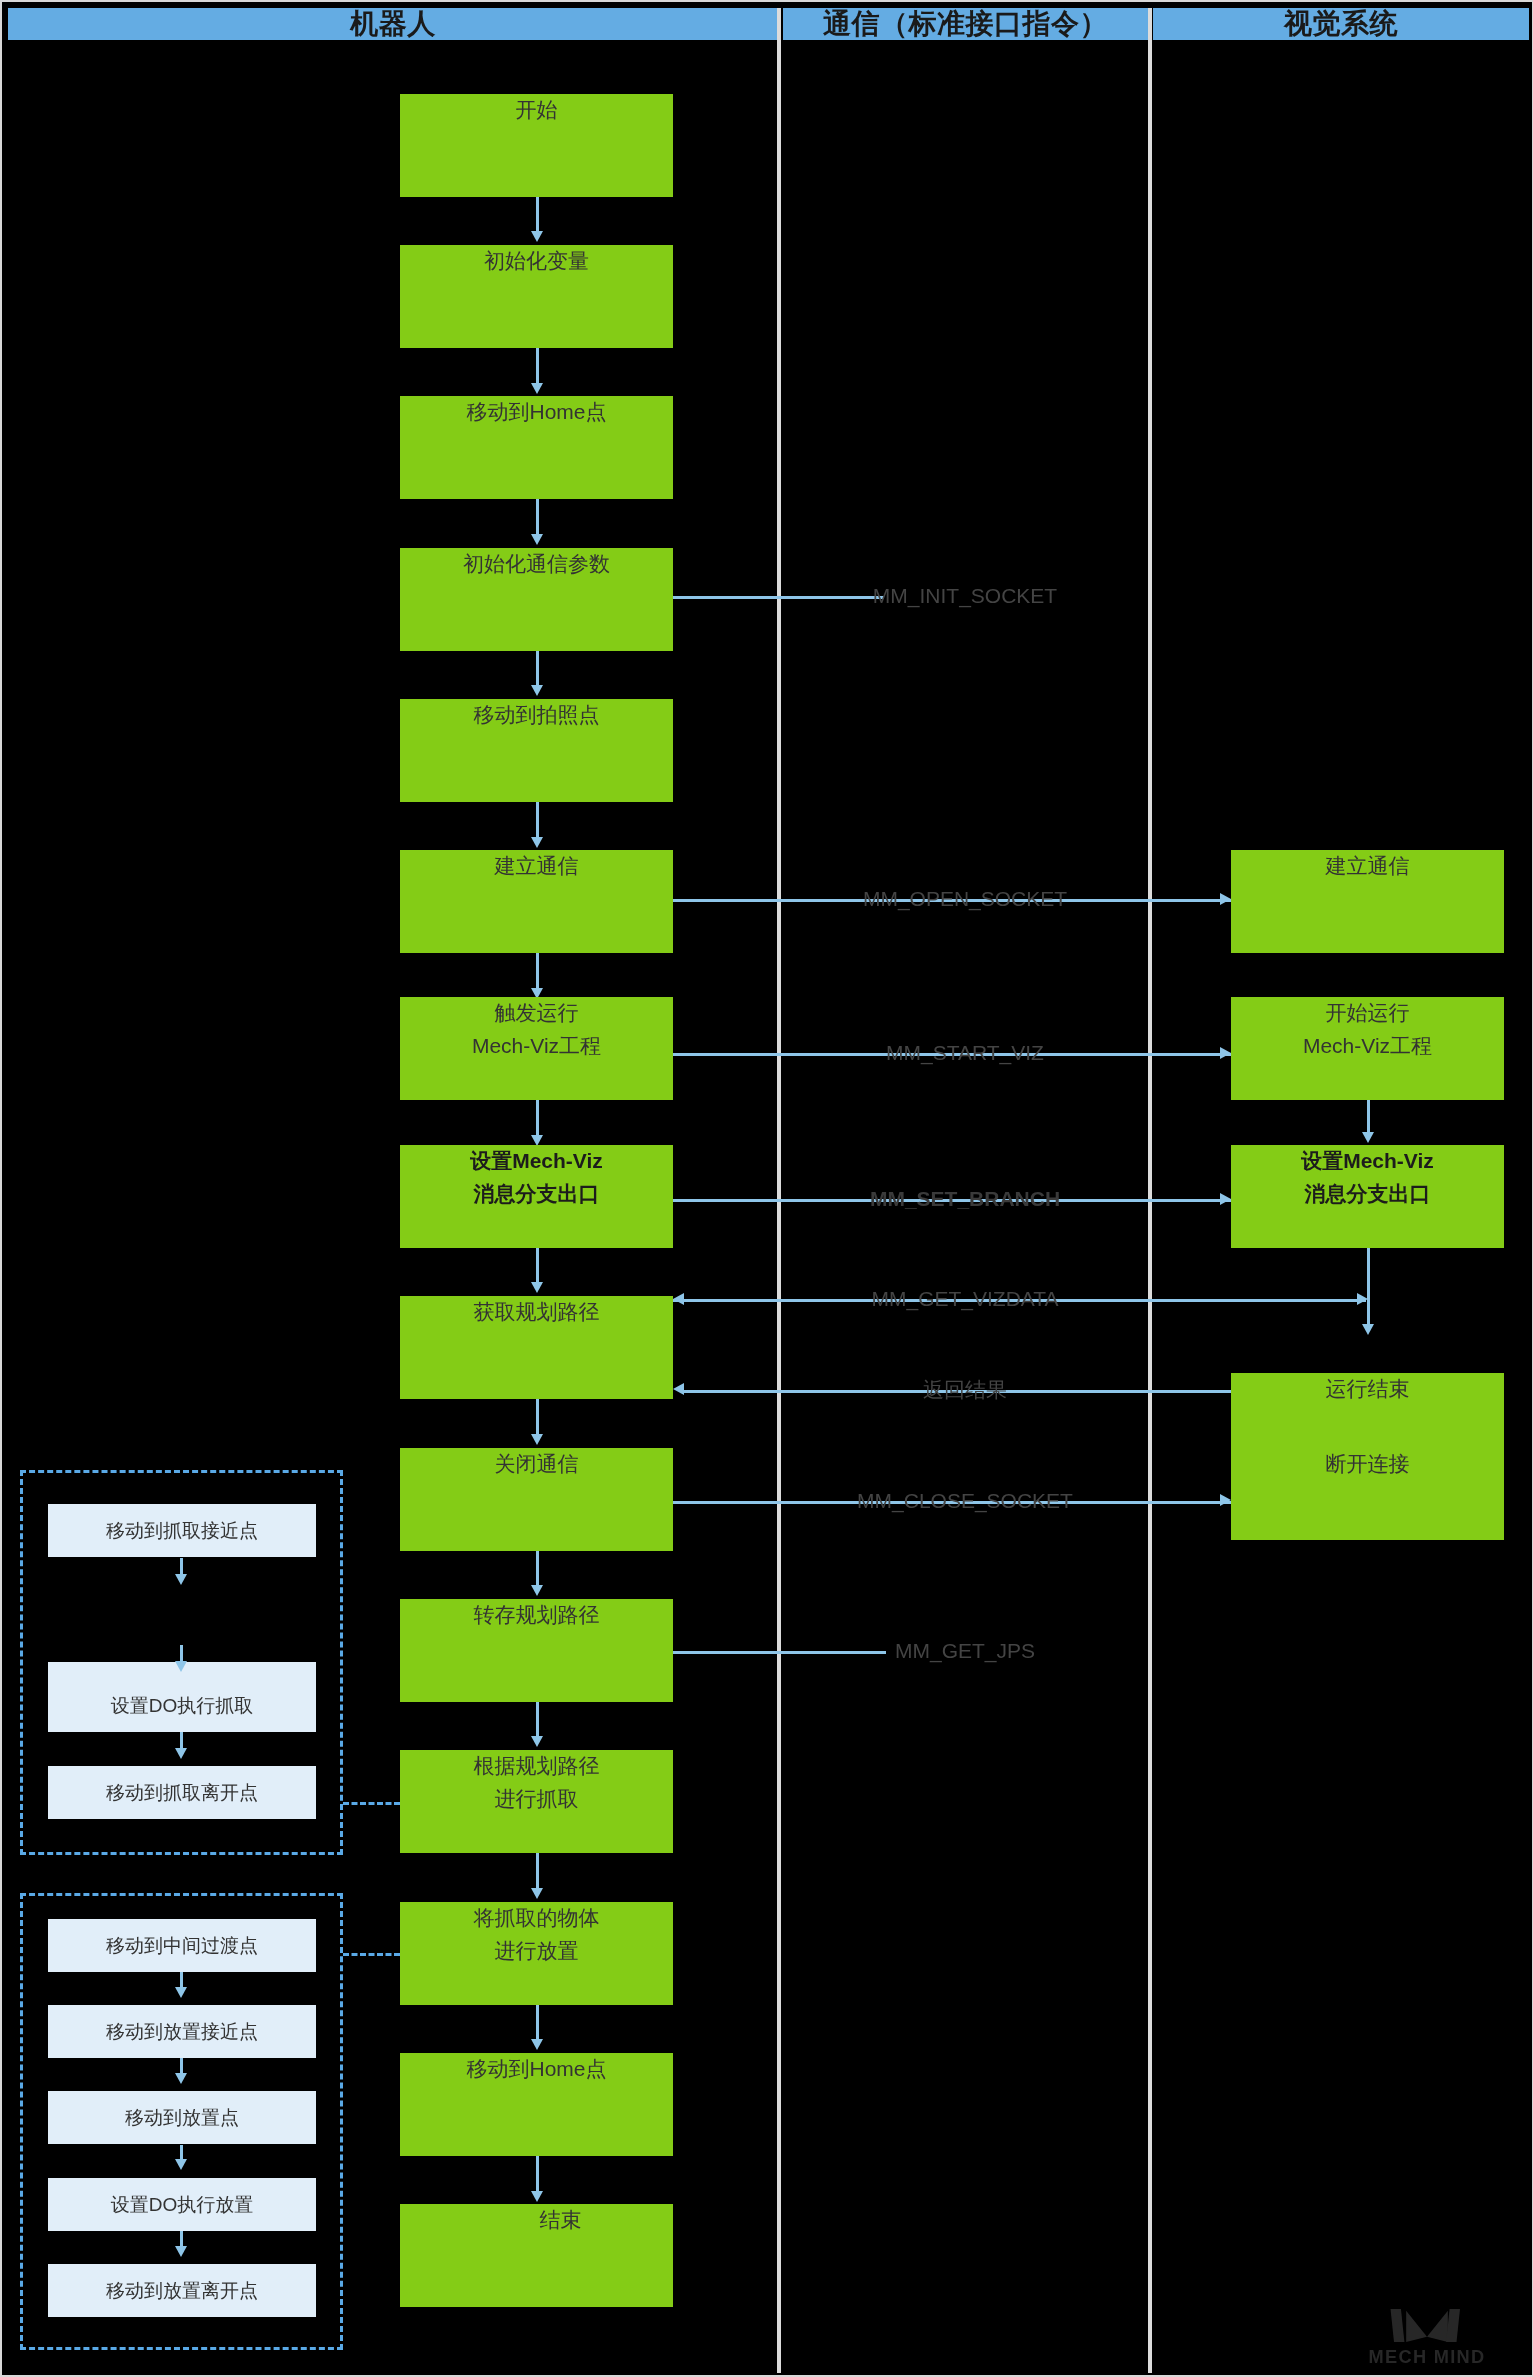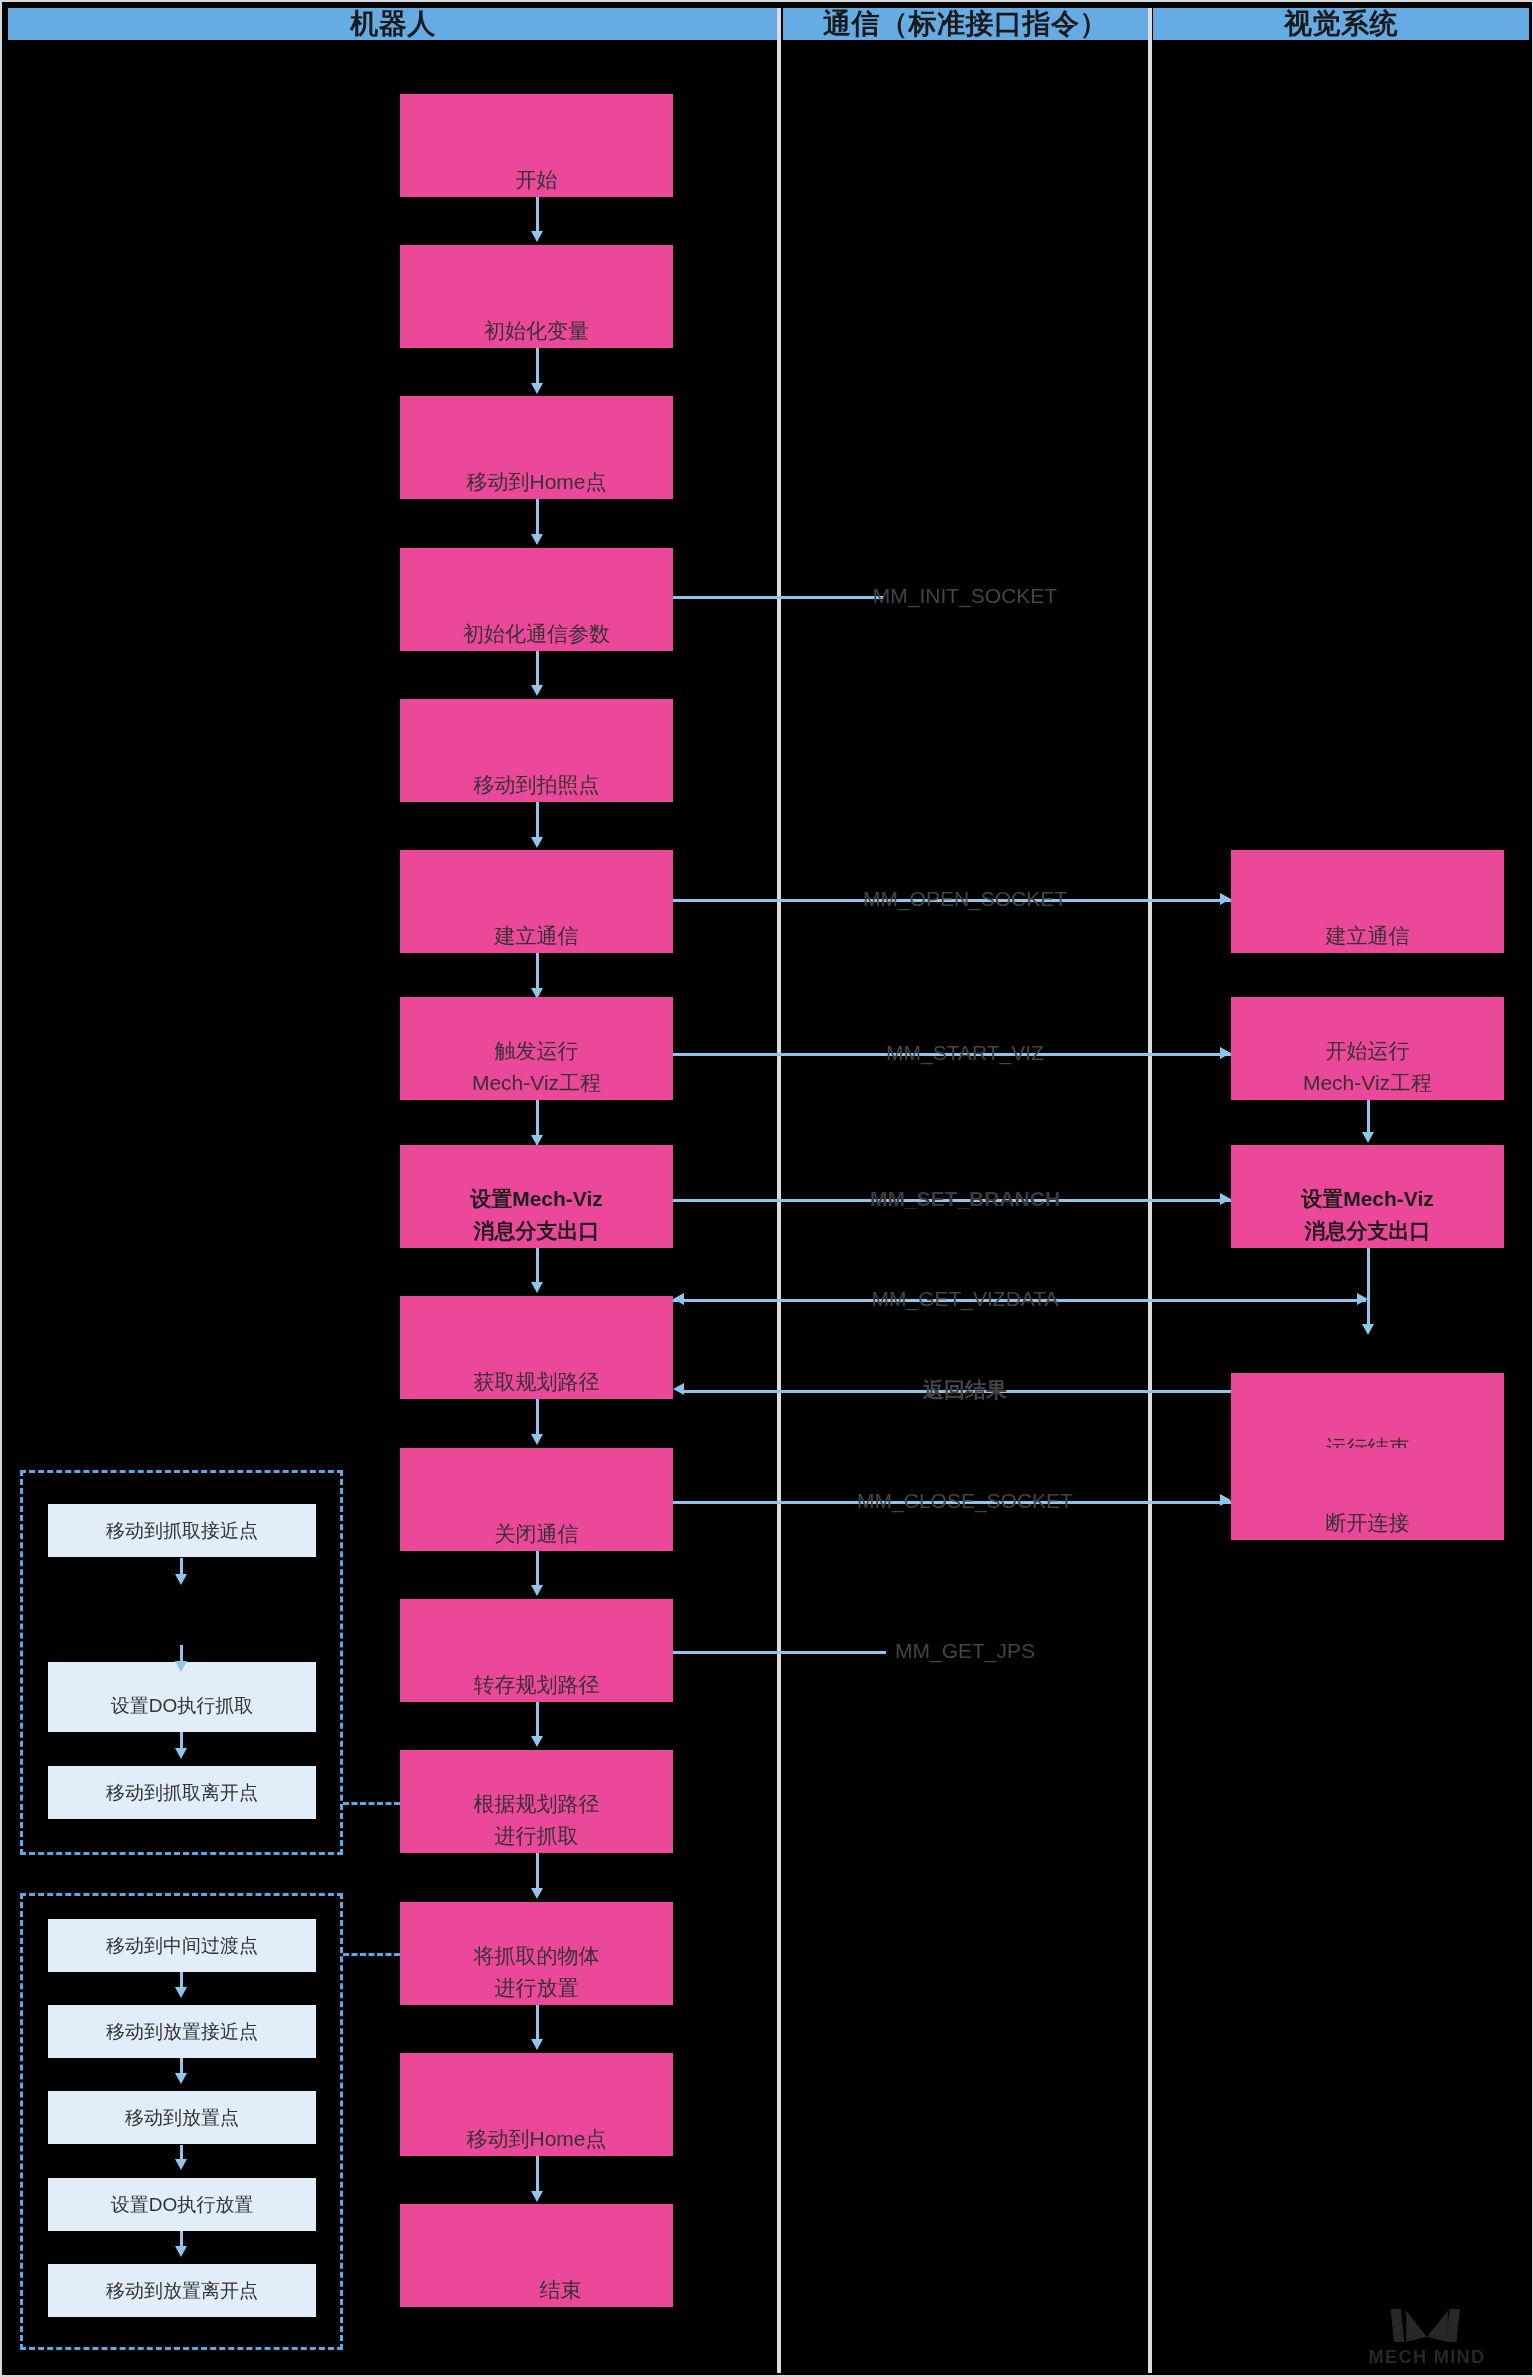--- a/index.html
+++ b/index.html
@@ -20,22 +20,22 @@
     display:flex;align-items:center;justify-content:center;
     color:#1a1a1a;font-weight:bold;font-size:28px;
     letter-spacing:0.5px;
   }
   .lane-div{
     position:absolute;width:3.7px;background:#dcdcdc;
   }
   
   .box{
     position:absolute;
-    background:#ec4899;
-    display:flex;align-items:flex-end;justify-content:center;
+    background:#84cc16;
+    display:flex;align-items:flex-start;justify-content:center;
     text-align:center;
     color:#333333;
     font-size:21px;
     line-height:1.55;
     box-sizing:border-box;
   }
   .box.bold{font-weight:bold;color:#1c1c1c;}
   .box .txt{white-space:pre-line;}
   
   .sbox{
@@ -256,21 +256,21 @@
   <div class="arrow-right" style="left:1218px;top:1191px;"></div>
   <div class="msg-label bold" style="left:963px;top:1197px;">MM_SET_BRANCH</div>
 
   <div class="hline" style="left:671px;top:1297px;width:693px;"></div>
   <div class="arrow-left" style="left:671px;top:1291px;"></div>
   <div class="arrow-right" style="left:1355px;top:1291px;"></div>
   <div class="msg-label" style="left:963px;top:1297px;">MM_GET_VIZDATA</div>
 
   <div class="hline" style="left:682px;top:1388px;width:547px;"></div>
   <div class="arrow-left" style="left:671px;top:1381px;"></div>
-  <div class="msg-label" style="left:963px;top:1388px;font-weight:bold;">返回结果</div>
+  <div class="msg-label" style="left:963px;top:1388px;">返回结果</div>
 
   <div class="hline" style="left:671px;top:1499px;width:558px;"></div>
   <div class="arrow-right" style="left:1218px;top:1492px;"></div>
   <div class="msg-label" style="left:963px;top:1499px;">MM_CLOSE_SOCKET</div>
 
   <div class="hline" style="left:671px;top:1649px;width:213px;"></div>
   <div class="msg-label" style="left:963px;top:1649px;">MM_GET_JPS</div>
 
   <div class="dashgroup" style="left:18.3px;top:1468px;width:323px;height:385px;"></div>
 

